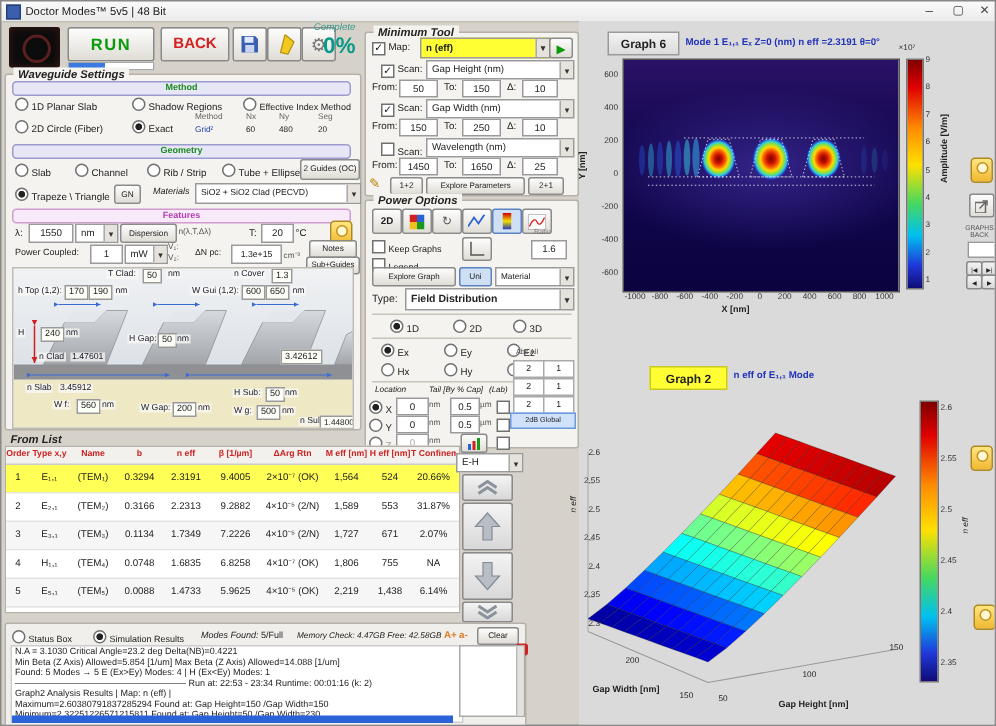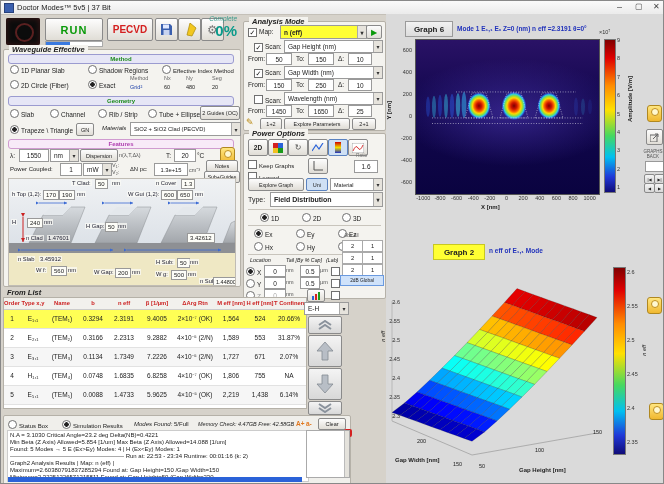--- a/index.html
+++ b/index.html
@@ -44,60 +44,60 @@
 .bulb{position:absolute;width:13px;height:15px;border:1px solid #b08820;border-radius:3px;background:linear-gradient(#ffe680,#f0b830)}
 .bulb::before{content:"";position:absolute;left:3px;top:2px;width:6px;height:6px;border-radius:50%;background:#fff8d0;border:1px solid #c09020}
 .sepline{position:absolute;height:1px;background:#c8c4bc;left:4px;right:4px}
 .minicell{display:inline-block;width:19px;height:10px;border:1px solid #aaa;background:#fff;font-size:5.8px;text-align:center;line-height:10px;margin-right:-1px;vertical-align:top}
 </style>
 </head>
 <body>
 
 <div class="abs" style="left:0;top:0;width:664px;height:13px;background:linear-gradient(#fafafa,#ebebeb);border-bottom:1px solid #c4c0b8">
   <span class="abs" style="left:3px;top:2px;width:8px;height:8px;background:#3a5fae;border:1px solid #27407a"></span>
-  <span class="abs" style="left:16px;top:2px;font-size:7.5px;color:#222">Doctor Modes™ 5v5   |   37 Bit</span>
+  <span class="abs" style="left:16px;top:2px;font-size:7.5px;color:#222">Doctor Modes™ 5v5   |   48 Bit</span>
 </div>
 <span class="abs" style="left:616px;top:1px;font-size:9px;color:#444">–</span>
 <span class="abs" style="left:634px;top:1px;font-size:8px;color:#444">▢</span>
 <span class="abs" style="left:652px;top:1px;font-size:8px;color:#444">✕</span>
 
 <div class="abs" style="left:385px;top:13px;width:279px;height:471px;background:#dadada"></div>
 
 <div class="abs" style="left:5px;top:17px;width:34px;height:27px;background:#0c0c0c;border-radius:2px;box-shadow:inset 0 0 6px #401818">
   <div style="position:absolute;left:9px;top:5px;width:15px;height:15px;border:2px solid #5a2020;border-radius:50%"></div>
 </div>
 <div class="btn" style="left:44px;top:17px;width:56px;height:21px">
     <span style="font-size:11px;font-weight:bold;color:#0a9a0a;letter-spacing:1px">RUN</span>
   </div>
 <div class="abs" style="left:44px;top:40px;width:56px;height:4px;border:1px solid #aaa;background:#fff">
     <div style="width:42%;height:100%;background:#3a7ae0"></div>
   </div>
 <div class="btn" style="left:106px;top:17px;width:44px;height:21px">
-    <span style="font-size:10px;font-weight:bold;color:#d42020">PECVD</span>
+    <span style="font-size:10px;font-weight:bold;color:#d42020">BACK</span>
   </div>
 <div class="btn" style="left:154px;top:17px;width:21px;height:21px">
   <svg width="13" height="13" viewBox="0 0 13 13">
       <path d="M1,1 h9 l2,2 v9 h-11 z" fill="#3a5fae"></path>
       <rect x="3" y="1.5" width="6" height="4" fill="#dfe8ff"></rect>
       <rect x="3.5" y="7" width="6" height="5" fill="#c8d4f0"></rect>
     </svg>
 </div>
 <div class="btn" style="left:177px;top:17px;width:21px;height:21px">
   <svg width="14" height="14" viewBox="0 0 14 14">
       <path d="M7,0 L13,5 L9,13 L4,12 Z" fill="#f2c71e" stroke="#b08f10" stroke-width="0.8"></path>
     </svg>
 </div>
 <div class="btn" style="left:200px;top:17px;width:21px;height:21px">
     <span style="font-size:12px;color:#777">⚙</span>
   </div>
 <span class="abs" style="left:208px;top:14px;width:28px;font-size:6.5px;font-style:italic;color:#3a9a8a;text-align:right">Complete</span>
 <span class="abs" style="left:204px;top:21px;width:32px;font-size:15px;font-weight:bold;color:#0a9a8a;text-align:right">0%</span>
 
 <div class="grp" style="left:2px;top:48px;width:236px;height:236px">
-  <span class="glabel">Waveguide Effective</span>
+  <span class="glabel">Waveguide Settings</span>
   <div class="secbar" style="left:4px;top:4px;width:224px"><span>Method</span></div>
   <span class="opt" style="left:6px;top:15px"><span class="rb"></span><span>1D Planar Slab</span></span>
   <span class="opt" style="left:84px;top:15px"><span class="rb"></span><span>Shadow Regions</span></span>
   <span class="opt" style="left:158px;top:15px;font-size:6px"><span class="rb"></span><span>Effective Index Method</span></span>
   <span class="opt" style="left:6px;top:30px"><span class="rb"></span><span>2D Circle (Fiber)</span></span>
   <span class="opt on" style="left:84px;top:30px"><span class="rb"></span><span>Exact</span></span>
   <div class="abs" style="left:126px;top:25px;width:106px;height:18px;font-size:5.5px">
     <span class="abs" style="left:0;top:0;color:#666">Method</span>
     <span class="abs" style="left:34px;top:0;color:#666">Nx</span>
     <span class="abs" style="left:56px;top:0;color:#666">Ny</span>
@@ -236,21 +236,21 @@
     <span class="dbox" style="left:162px;top:91px">500</span>
     <span class="dlab" style="left:178px;top:92px">nm</span>
     <span class="dlab" style="left:190px;top:99px">n Sub</span>
     
     
     <span class="dbox" style="left:204px;top:98px;font-size:5.5px">1.44800</span>
   </div>
 </div>
 
 <div class="grp" style="left:242px;top:20px;width:141px;height:108px">
-  <span class="glabel">Analysis Mode</span>
+  <span class="glabel">Minimum Tool</span>
   <span class="opt on" style="left:4px;top:6px"><span class="cb"></span><span>Map:</span></span>
   <div class="combo" style="left:36px;top:3px;width:82px;height:12px;background:#ffff33;font-weight:bold">
       <span>n (eff)</span>
     </div>
   <div class="btn" style="left:122px;top:3px;width:14px;height:12px">
       <span style="color:#0a9a0a;font-size:8px">▶</span>
     </div>
 
   <span class="opt on" style="left:10px;top:21px"><span class="cb"></span><span>Scan:</span></span>
   <div class="combo" style="left:40px;top:18px;width:94px;height:11px">

